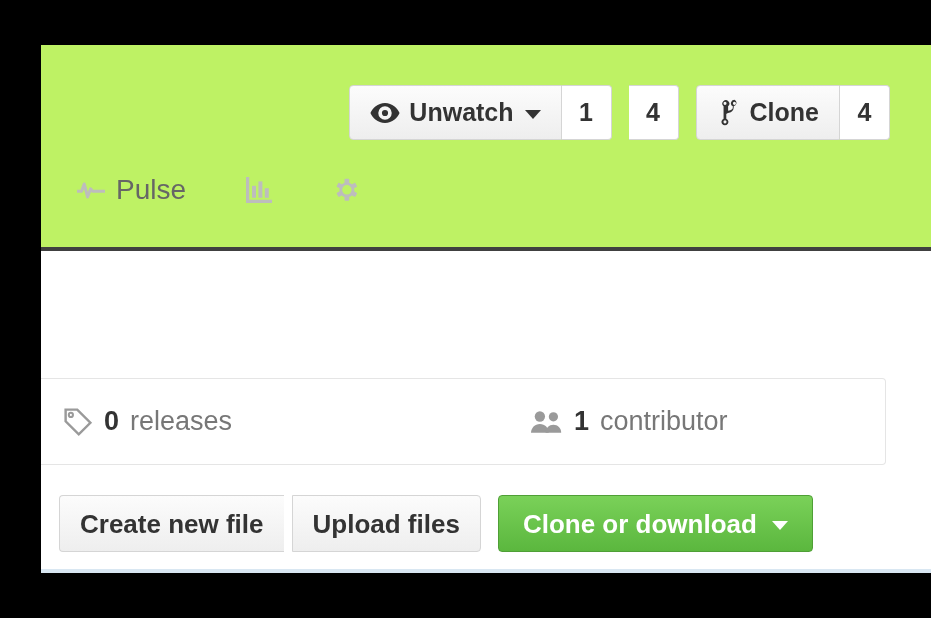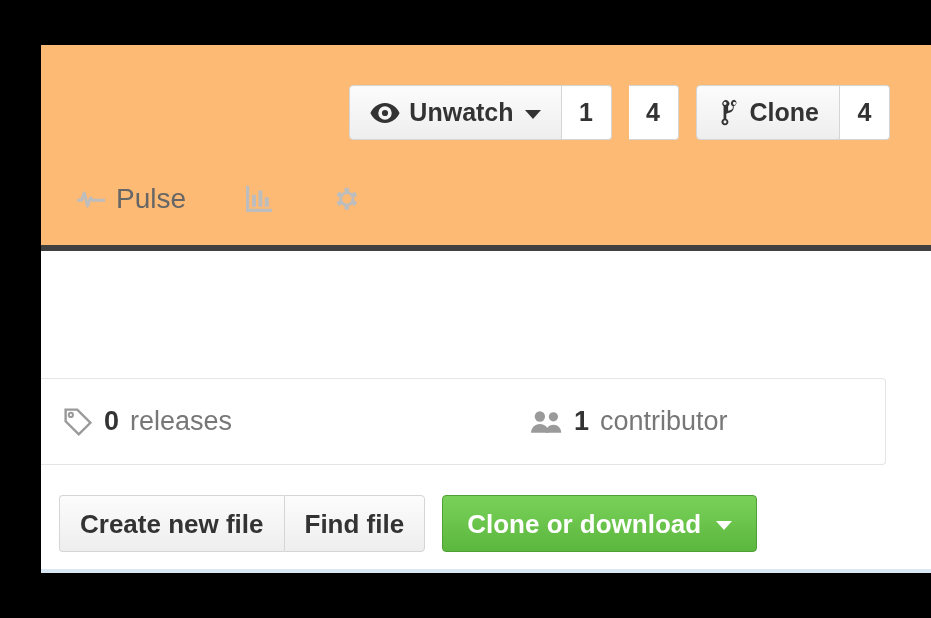--- a/index.html
+++ b/index.html
@@ -17,22 +17,22 @@
     width: 890px; height: 528px;
     background: #ffffff;
     overflow: hidden;
   }
 
   
   .header-zone {
     position: absolute;
     left: 0; top: 0;
     width: 890px; height: 206px;
-    background: #fdba74;
-    border-bottom: 6px solid #404040;
+    background: #bef264;
+    border-bottom: 4px solid #404040;
   }
 
   
   .pagehead-actions {
     position: absolute;
     right: 41px; top: 40px;
     display: flex;
     align-items: flex-start;
     gap: 17px;
   }
@@ -90,21 +90,21 @@
     left: 664px; top: 30px;
     width: 145px; height: 75px;
     border: 7px solid #f9423a;
     border-radius: 2px;
     pointer-events: none;
   }
 
   
   .reponav {
     position: absolute;
-    left: 36px; top: 140px;
+    left: 36px; top: 131px;
     display: flex;
     align-items: center;
     gap: 60px;
   }
   .nav-item {
     display: flex;
     align-items: center;
     gap: 11px;
     font-size: 28px;
     color: #666666;
@@ -147,21 +147,21 @@
   #numbers-releases { position: absolute; left: 22px; }
   #numbers-contributors { position: absolute; left: 490px; }
 
   
   .file-navigation {
     position: absolute;
     left: 18px; top: 450px;
     display: flex;
     align-items: center;
   }
-  .btn-group { display: flex; }
+  .btn-group { display: flex; gap: 8px; }
   .plain-btn {
     display: flex;
     align-items: center;
     justify-content: center;
     height: 57px;
     padding: 0 20px;
     background: linear-gradient(#fcfcfc, #eeeeee);
     border: 1px solid #d5d5d5;
     border-right: none;
     font-size: 26px;
@@ -304,21 +304,21 @@
       </span>
       <span class="num">1</span>
       <span>contributor</span>
     </div>
 
   </div>
 
   <div class="file-navigation">
     <div class="btn-group">
       <div class="plain-btn">Create new file</div>
-      <div class="plain-btn">Find file</div>
+      <div class="plain-btn">Upload files</div>
     </div>
     <div class="clone-btn">
       <span>Clone or download</span>
       <span class="caret caret-white"></span>
     </div>
   </div>
 
   <div id="bottom-rule"></div>
 
 </div>

